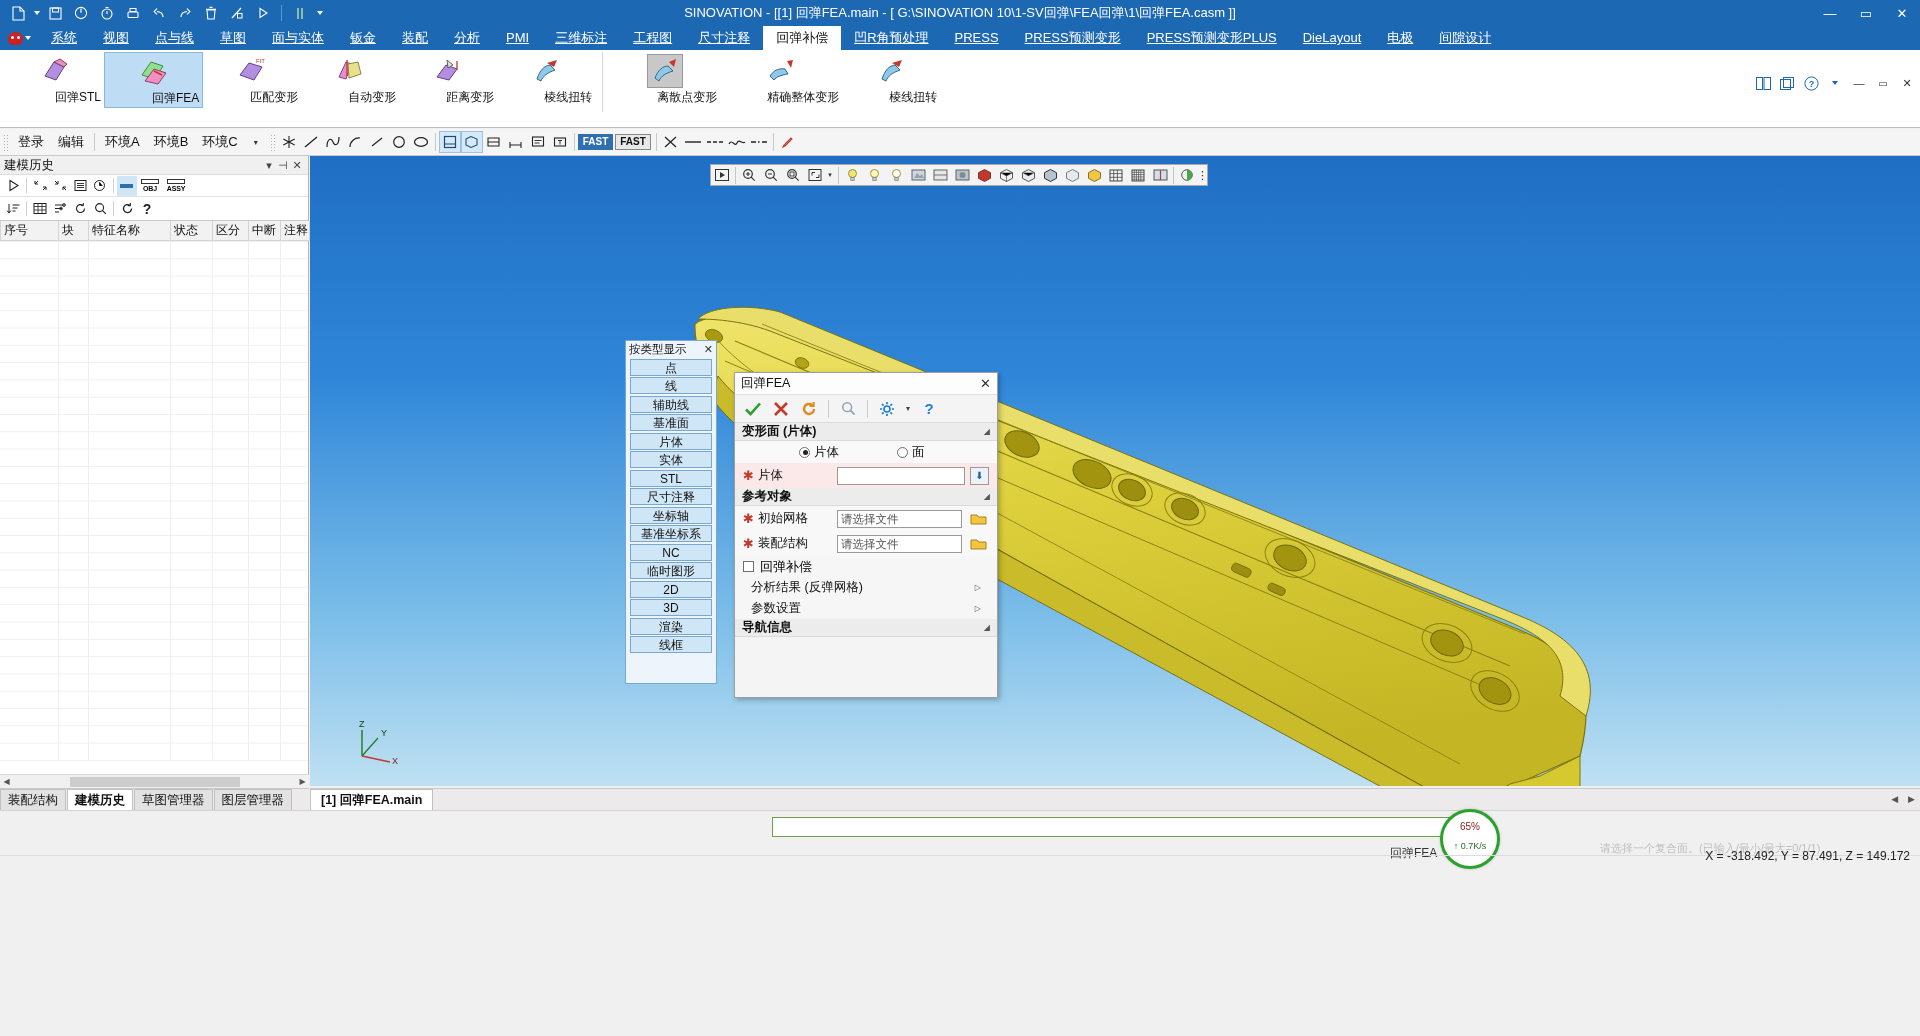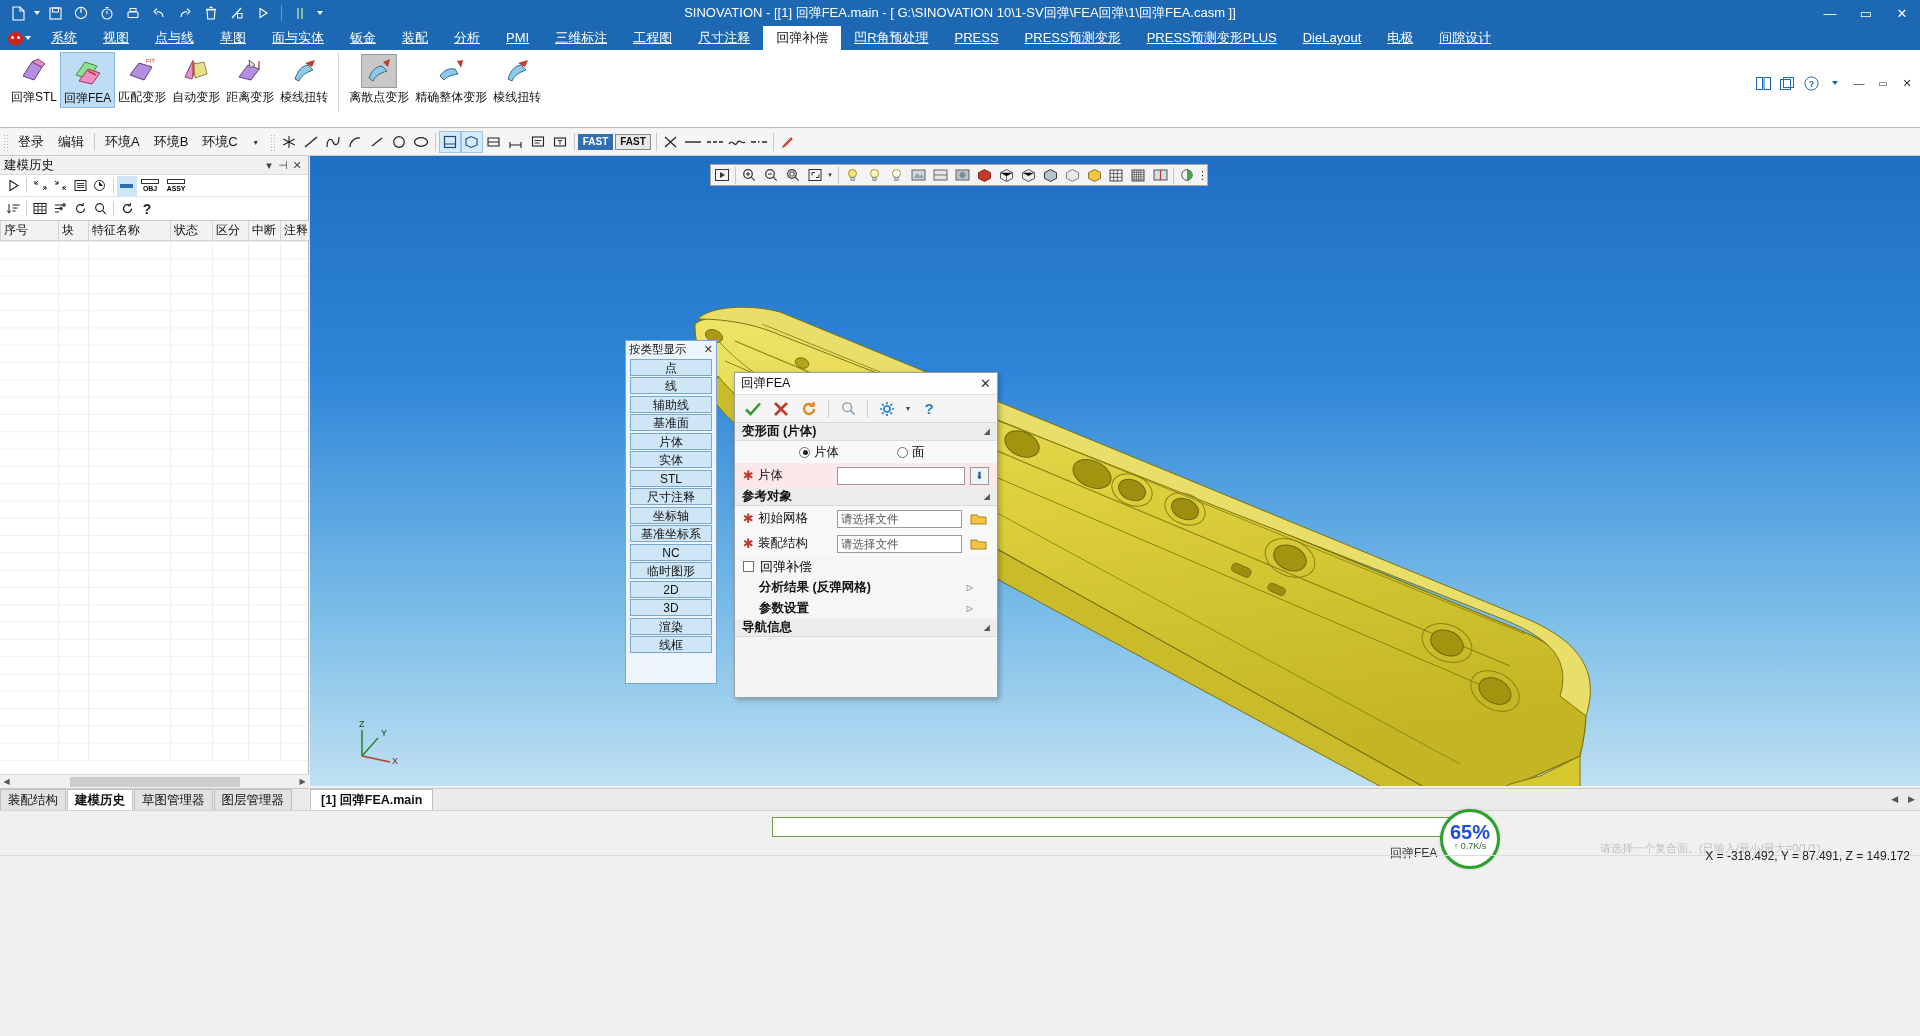--- a/index.html
+++ b/index.html
@@ -63,21 +63,21 @@
     background:#ffffff; border-bottom:1px solid #bcbcbc;
   }
   .ribbon-group { position:absolute; top:2px; height:66px; display:flex; align-items:flex-start; }
   .rb-btn {
     width:auto; min-width:52px; padding:2px 3px 0; display:flex; flex-direction:column; align-items:center;
     font-size:12px; color:#111;
   }
   .rb-btn.sel { background:#bedcf4; border:1px solid #8ab8dc; }
   .rb-ico { width:36px; height:34px; display:flex; align-items:center; justify-content:center; }
   .rb-ico.boxed { background:#c8c8c8; border:1px solid #9a9a9a; }
-  .rb-lbl { margin-top:1px; white-space:nowrap; font-size:12px; }
+  .rb-lbl { margin-top:1px; white-space:nowrap; font-size:12px;margin-left:44px; }
   .rb-sep { width:1px; height:60px; background:#d6d6d6; margin:0 7px; align-self:flex-start; }
   .group-title {
     position:absolute; top:110px; font-size:12px; color:#333;
   }
   .ribbon-right { position:absolute; right:4px; top:24px; display:flex; align-items:center; gap:6px; }
   .ribbon-right .ri { width:18px; height:18px; display:flex; align-items:center; justify-content:center; color:#1c68b3; }
 
   
   .tb2 {
     position:absolute; left:0; top:129px; width:1920px; height:27px;
@@ -220,22 +220,22 @@
     color:#555; padding:0 3px; line-height:17px;
   }
   .f-btn {
     width:19px;height:18px; border:1px solid #9a9a9a; background:#eef2f6;
     display:flex;align-items:center;justify-content:center; font-size:10px; color:#1c5fa8;
   }
   .f-btn.folder { border:none;background:transparent;width:22px; }
   .chk-row { height:21px; display:flex; align-items:center; padding:0 8px; gap:6px; background:#f6f6f6;}
   .chk { width:11px;height:11px;border:1px solid #6f6f6f;background:#fff; }
   .exp-row {
-    height:21px; display:flex; align-items:center; padding:0 24px; font-size:12.5px; color:#111;
-    background:#f6f6f6; font-weight:bold;
+    height:21px; display:flex; align-items:center; padding:0 16px; font-size:12.5px; color:#111;
+    background:#f6f6f6; font-weight:normal;
   }
   .exp-row .ar { margin-left:auto; font-size:8px; color:#555; }
   .nav-body { padding:5px 10px; font-size:12px; color:#222; background:#fafafa; line-height:1.55; }
 
   
   .doc-tabs {
     position:absolute; left:310px; top:788px; width:1610px; height:22px;
     background:#eceaea; border-top:1px solid #c9c9c9; display:flex; align-items:flex-end;
   }
   .doc-tab {
@@ -255,21 +255,21 @@
   }
   .progress-wrap .fill { height:100%; width:0%; background:#7cc04c; }
   .speed-badge {
     position:absolute; left:1440px; top:-2px; width:60px; height:60px;
   }
   .speed-badge .ring{
     position:absolute; inset:0; border-radius:50%; background:#ffffff;
     border:3px solid #2ca02c; box-shadow:0 0 3px rgba(0,0,0,.2);
   }
   .speed-badge .pct{
-    position:absolute; left:0; right:0; top:12px; text-align:center; font-size:20px; font-weight:bold; color:#1d4ed8;
+    position:absolute; left:0; right:0; top:12px; text-align:center; font-size:10px; font-weight:normal; color:#7f1d1d;
   }
   .speed-badge .kb{
     position:absolute; left:0; right:0; top:32px; text-align:center; font-size:9px; color:#2a6e2a;
   }
   .status-left { position:absolute; left:1390px; top:34px; font-size:12px; color:#333; }
   .status-ghost { position:absolute; left:1600px; top:30px; font-size:11px; color:#bfbfbf; }
   .coords { position:absolute; right:10px; top:38px; font-size:12px; color:#222; }
   .status-sep { position:absolute; left:0; top:44px; width:1920px; height:1px; background:#dcdcdc; }
 </style>
 </head>

